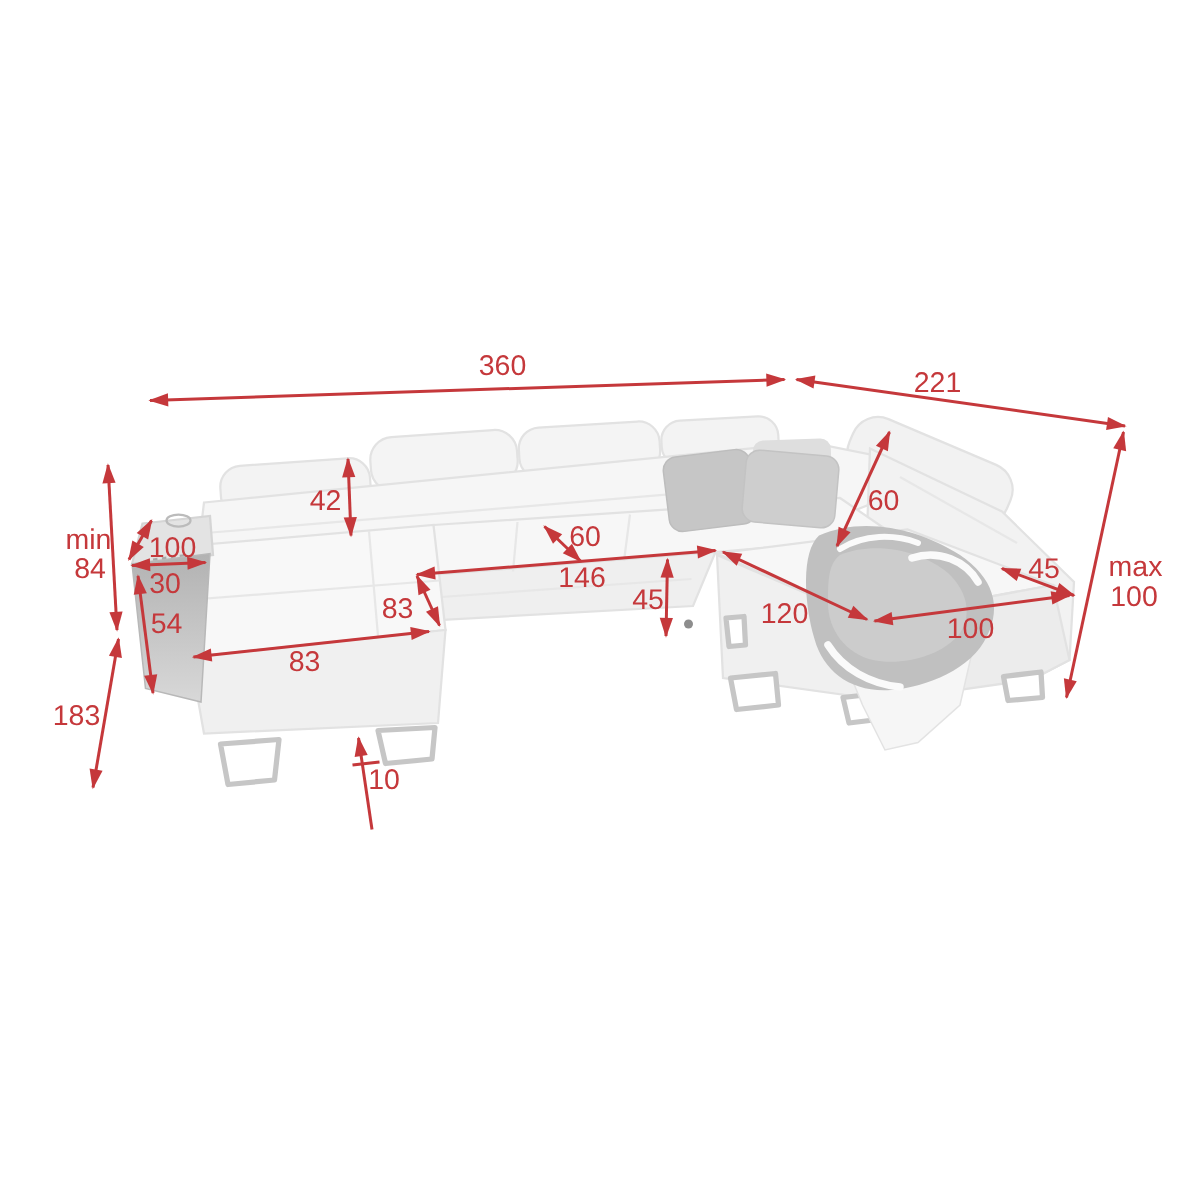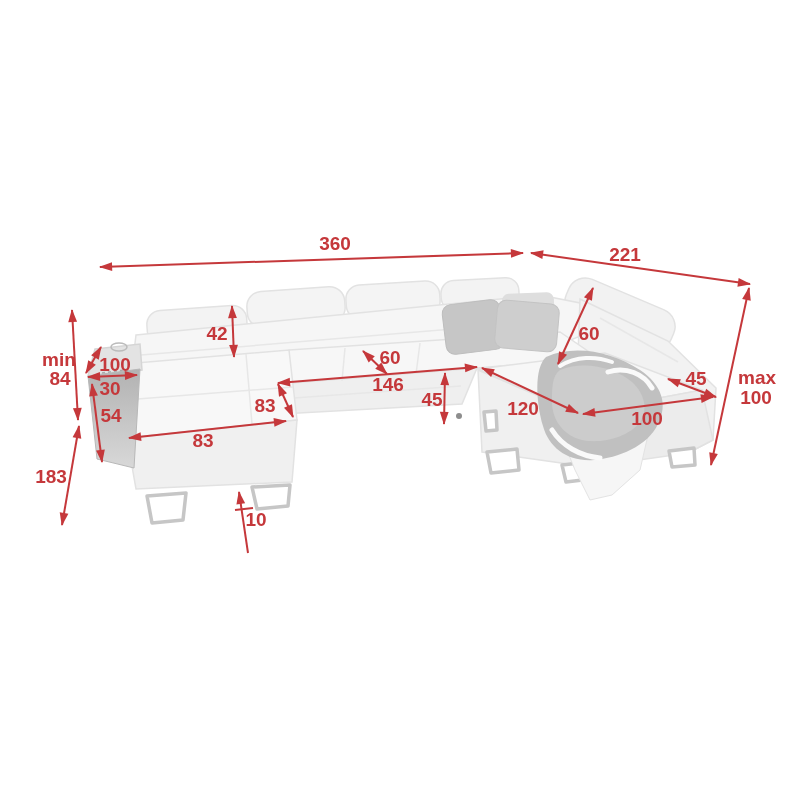--- a/index.html
+++ b/index.html
@@ -1,16 +1,16 @@
 <!DOCTYPE html>
 <html><head>
 <meta charset="utf-8">
 <style>
   html,body{margin:0;padding:0;background:#ffffff;}
-  .stage{position:relative;width:800px;height:800px;background:#ffffff;overflow:hidden;font-weight:bold;}
+  .stage{position:relative;width:800px;height:800px;background:#ffffff;overflow:hidden;}
   svg{display:block;}
   .dim-line{stroke:#c5383b;stroke-width:2;fill:none;}
   .dim-text{fill:#c5383b;font-family:"Liberation Sans",sans-serif;font-size:19px;}
   .dim-text.mid{text-anchor:middle;}
   .sofa-edge{stroke:#e2e2e2;stroke-width:1.5;}
   .seam{stroke:#e7e7e7;stroke-width:1.5;fill:none;}
   .leg{fill:#ffffff;stroke:#c6c6c6;stroke-width:3.5;stroke-linejoin:round;}
 </style>
 </head>
 <body>

